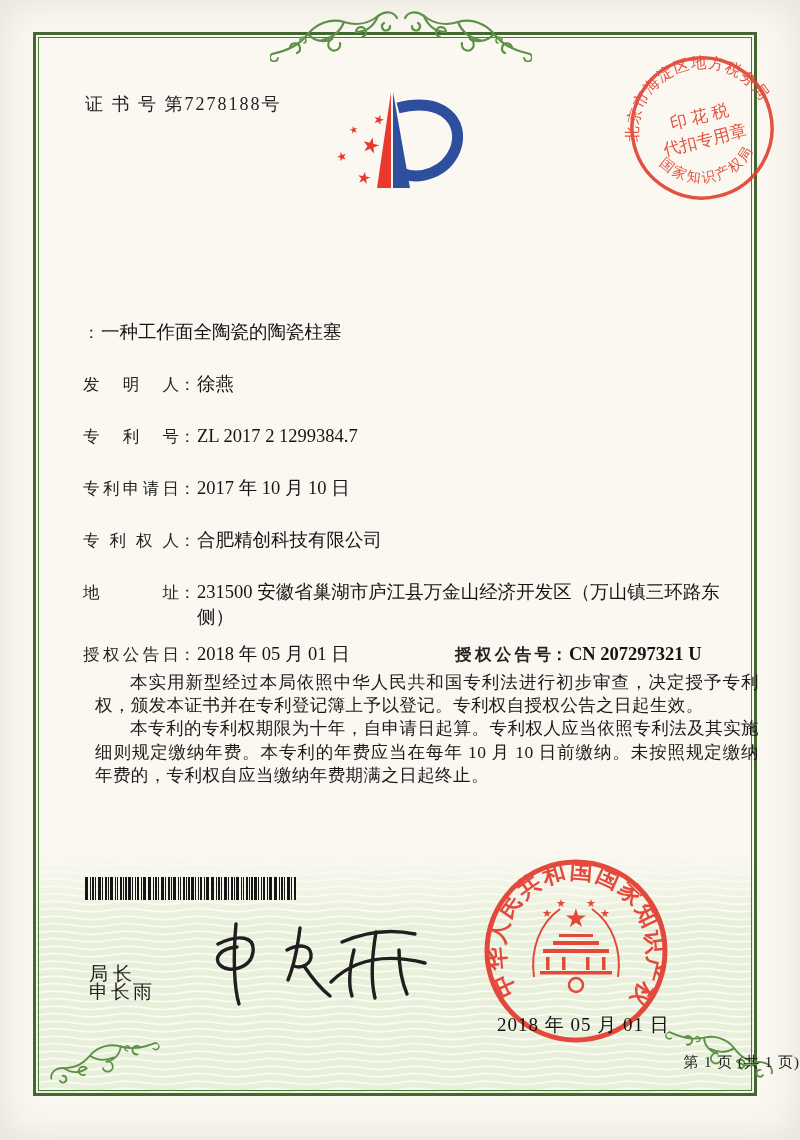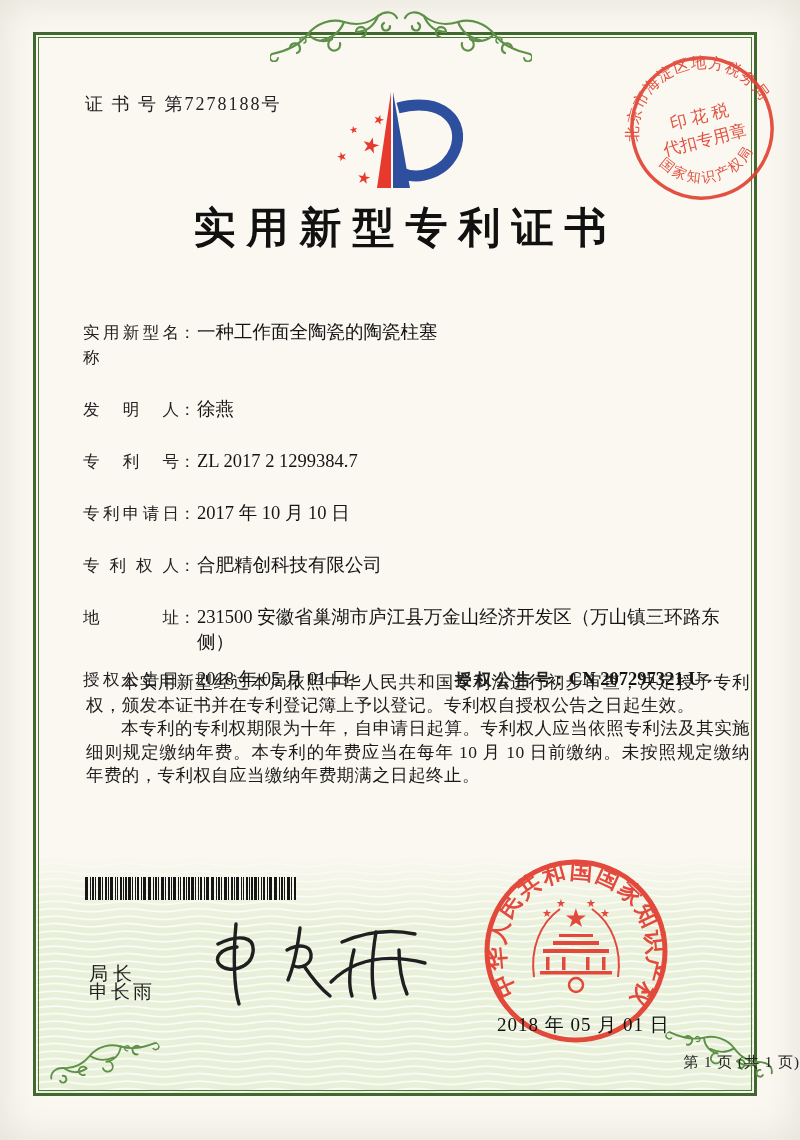--- a/index.html
+++ b/index.html
@@ -38,21 +38,21 @@
   .frow { display:flex; align-items:flex-start; margin-bottom:27px; line-height:25px; position:relative; }
   .flabel {
     flex:0 0 96px; font-size:16.5px; text-align:justify; text-align-last:justify;
     color:#222;
   }
   .fcolon { flex:0 0 18px; font-size:16.5px; }
   .fvalue { font-size:18.5px; max-width:552px; line-height:25px; color:#141414; }
   .frow.addr { margin-bottom:12px; }
   .grant-no { position:absolute; left:372px; top:0; white-space:nowrap; display:flex;font-weight:bold; }
   
-  .paras { position:absolute; left:86px; top:671px; width:664px; z-index:4; }
+  .paras { position:absolute; left:95px; top:671px; width:664px; z-index:4; }
   .paras p {
     font-size:17.5px; letter-spacing:.4px; line-height:23.2px;
     text-indent:2em; text-align:justify; color:#1b1b1b;
   }
   
   .barcode { position:absolute; left:85px; top:877px; z-index:4; }
   .signer-title { position:absolute; left:89px; top:941px; font-size:19px; letter-spacing:5px; z-index:4;
     font-family:"Liberation Sans","DejaVu Sans",sans-serif;margin-top:20px; }
   .signer-name  { position:absolute; left:89px; top:979px; font-size:19px; letter-spacing:3px; z-index:4;
     font-family:"Liberation Sans","DejaVu Sans",sans-serif; }
@@ -139,25 +139,23 @@
     <text fill="#e0402f" font-size="15.5" letter-spacing="1">
       <textPath href="#taxTop" startOffset="4%">北京市海淀区地方税务局</textPath>
     </text>
     <text fill="#e0402f" font-size="14" letter-spacing="2">
       <textPath href="#taxBot" startOffset="6%">国家知识产权局</textPath>
     </text>
     <text x="80" y="74" text-anchor="middle" font-size="17" fill="#e0402f">印 花 税</text>
     <text x="80" y="98" text-anchor="middle" font-size="17" fill="#e0402f">代扣专用章</text>
   </svg>
 
-  <div class="title">实用新型专利证书</div>
 
   <div class="fields">
     <div class="frow">
-      <span class="flabel">实用新型名称</span>
         <span class="fcolon">：</span>
         <span class="fvalue">一种工作面全陶瓷的陶瓷柱塞</span>
     </div>
     <div class="frow">
       <span class="flabel">发明人</span>
         <span class="fcolon">：</span>
         <span class="fvalue">徐燕</span>
     </div>
     <div class="frow">
       <span class="flabel">专利号</span>

